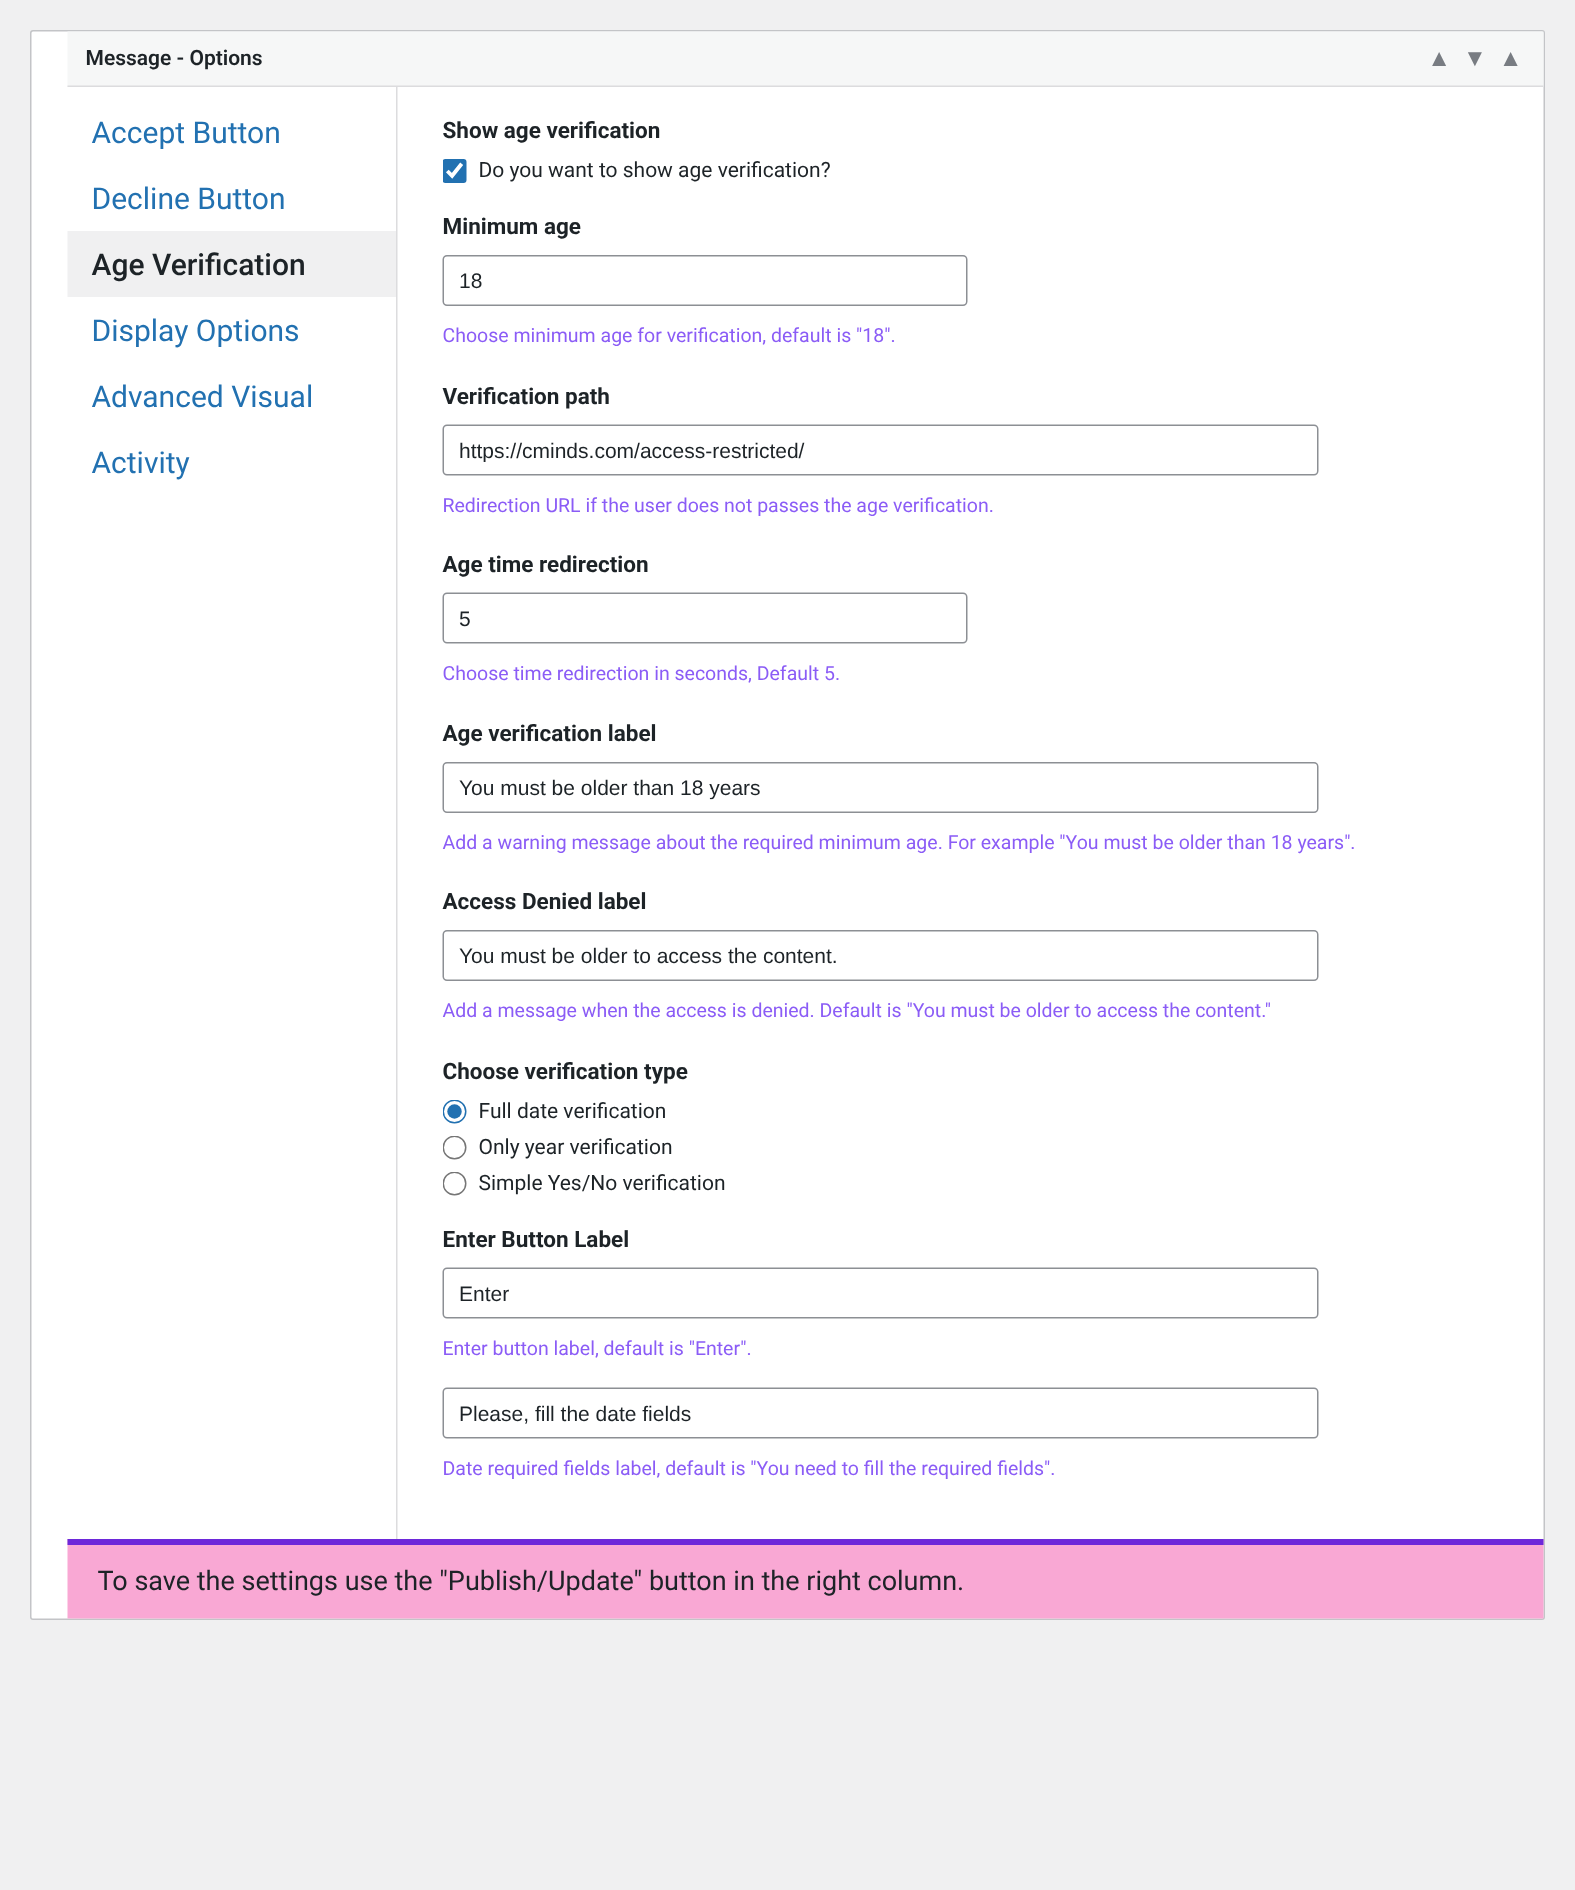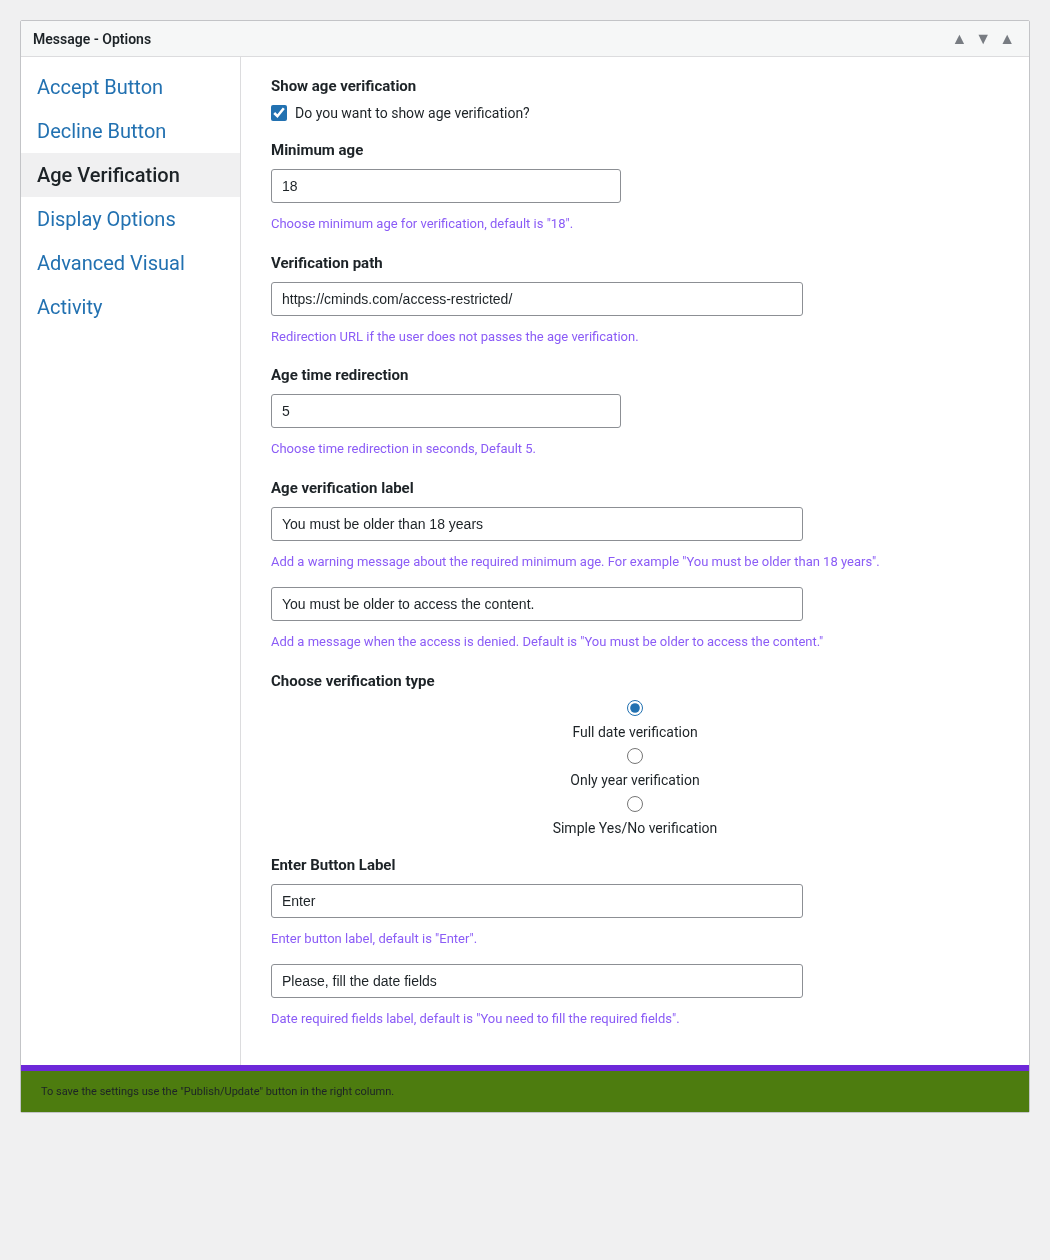--- a/index.html
+++ b/index.html
@@ -10,20 +10,21 @@
       display: flex;
       justify-content: center;
       align-items: flex-start;
       padding: 20px;
     }
     .window {
       width: 1010px;
       background: #fff;
       border: 1px solid #c3c4c7;
       border-radius: 2px;
+      padding-left: 24px;
     }
     .window-titlebar {
       display: flex;
       align-items: center;
       justify-content: space-between;
       padding: 8px 12px;
       background: #f6f7f7;
       border-bottom: 1px solid #dcdcde;
     }
     .window-title {
@@ -105,56 +106,55 @@
       width: 350px;
       padding: 8px 10px;
       border: 1px solid #8c8f94;
       border-radius: 3px;
       font-size: 14px;
       color: #1d2327;
       background: #fff;
       margin-bottom: 6px;
     }
     .text-input-wide {
-      width: 532px;
+      width: 584px;
       padding: 8px 10px;
       border: 1px solid #8c8f94;
       border-radius: 3px;
       font-size: 14px;
       color: #1d2327;
       background: #fff;
       margin-bottom: 6px;
     }
     .radio-group {
       display: flex;
       flex-direction: column;
       gap: 8px;
       margin-bottom: 6px;
     }
     .radio-row {
       display: flex;
       align-items: center;
       gap: 8px;
-      flex-direction: column;
     }
     .radio-row input[type="radio"] {
       width: 16px;
       height: 16px;
       accent-color: #2271b1;
     }
     .radio-label {
       font-size: 14px;
       color: #1d2327;
     }
     .footer-note {
       padding: 14px 20px;
-      border-top: 6px solid #6d28d9;
-      font-size: 11px;
-      color: #1d2327;
-      background: #4d7c0f;
+      border-top: 4px solid #6d28d9;
+      font-size: 18px;
+      color: #1d2327;
+      background: #f9a8d4;
     }
   </style>
 </head>
 <body>
 
 <div class="window">
 
   <div class="window-titlebar">
     <span class="window-title">Message - Options</span>
     <div class="window-controls">
@@ -210,20 +210,21 @@
       <div class="section-heading">Age time redirection</div>
       <input type="text" class="text-input" value="5" style="">
       <div class="help-text">Choose time redirection in seconds, Default 5.</div>
 
       
       <div class="section-heading">Age verification label</div>
       <input type="text" class="text-input-wide" value="You must be older than 18 years" style="">
       <div class="help-text">Add a warning message about the required minimum age. For example "You must be older than 18 years".</div>
 
       
+      <div class="section-heading">Access Denied label</div>
       <input type="text" class="text-input-wide" value="You must be older to access the content." style="">
       <div class="help-text">Add a message when the access is denied. Default is "You must be older to access the content."</div>
 
       
       <div class="section-heading">Choose verification type</div>
       <div class="radio-group">
         <div class="radio-row">
           <input type="radio" id="full-date" name="verif-type" checked="" style="">
           <label class="radio-label" for="full-date">Full date verification</label>
         </div>

